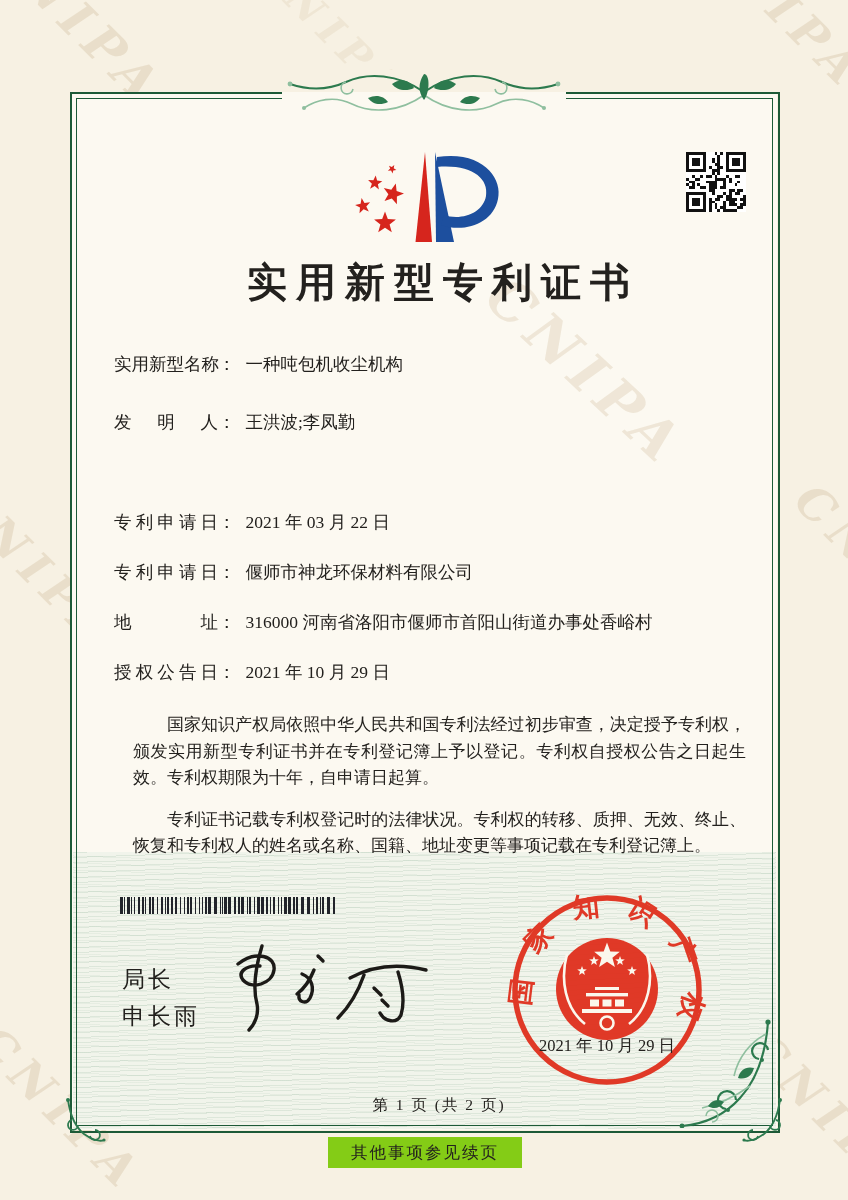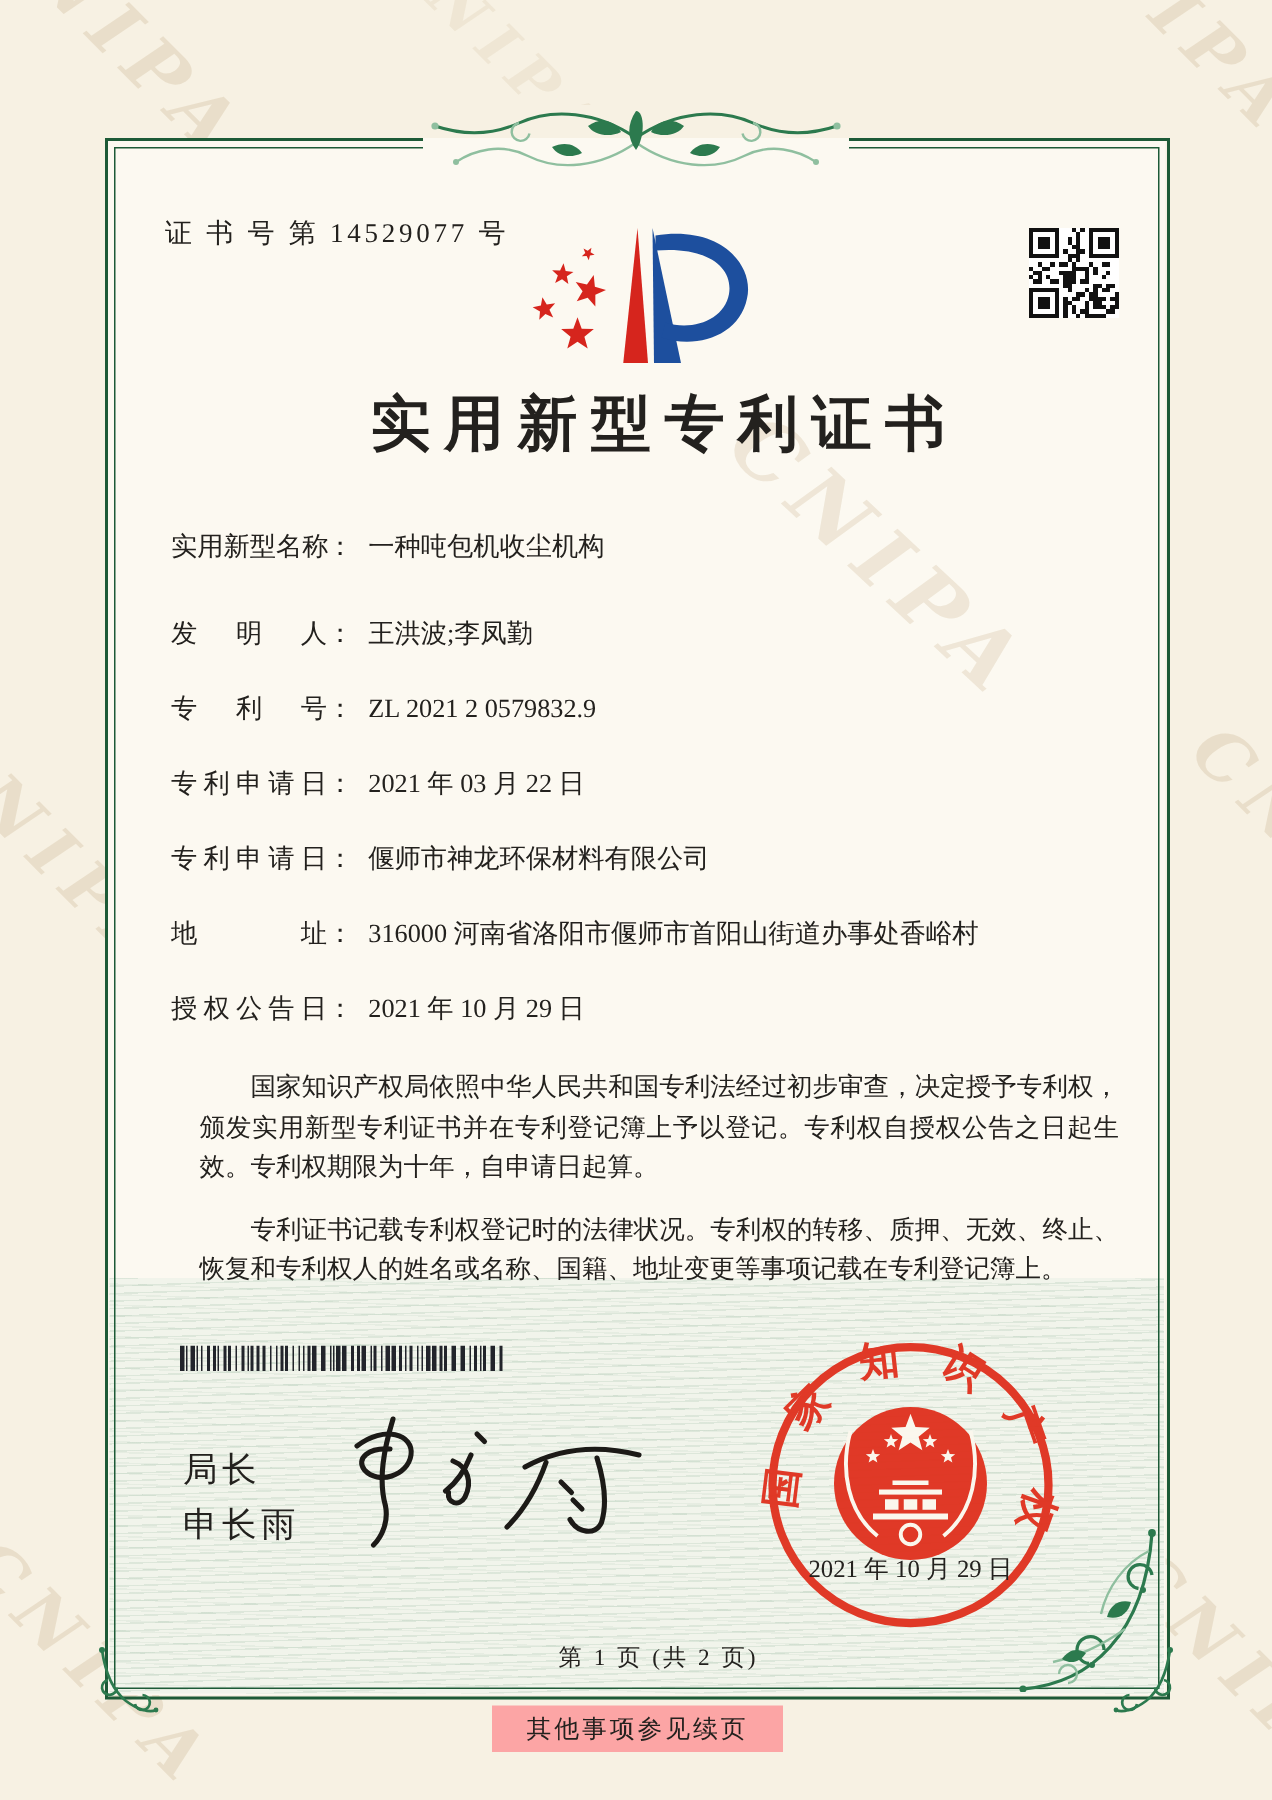--- a/index.html
+++ b/index.html
@@ -61,21 +61,21 @@
   .official-title{top:964px;} .official-name{top:1001px;}
   .signature{position:absolute;left:222px;top:940px;}
 
   .seal{position:absolute;left:507px;top:890px;opacity:0.95;}
   .seal-arc-text{font-size:27px;font-weight:bold;letter-spacing:24px;
                  font-family:"Liberation Serif",serif;fill:var(--sealred);}
   .seal-date{position:absolute;left:517px;top:1035px;width:180px;text-align:center;
              font-size:16.5px;white-space:nowrap;}
 
   .page-info{position:absolute;left:0;top:1095px;width:812px;text-align:center;font-size:15.5px;letter-spacing:2px;margin-left:33px;}
-  .bottom-note{position:absolute;left:328px;top:1137px;width:194px;height:31px;background:#fca5a5;
+  .bottom-note{position:absolute;left:328px;top:1137px;width:194px;height:31px;background:#84cc16;
                text-align:center;line-height:31px;font-size:16.5px;letter-spacing:2px;}
 </style>
 </head>
 <body>
 
 <div class="page">
 
   <span class="wm wm1">CNIPA</span>
   <span class="wm wm2">CNIPA</span>
   <span class="wm wm8">CNIPA</span>
@@ -155,21 +155,20 @@
       <path d="M4,4 C6,18 10,30 20,38 C28,44 36,46 40,44"></path>
       <path d="M8,24 a5,5 0 1 0 6,5"></path>
       <path d="M26,40 a5,5 0 1 0 5,-6"></path>
     </g>
     <g fill="#2c7a4e">
         <circle cx="4" cy="4" r="2"></circle>
         <circle cx="40" cy="44" r="1.6"></circle>
       </g>
   </svg>
 
-  <div class="cert-no">证 书 号 第 14529077 号</div>
 
   <svg class="logo" width="200" height="122" viewBox="0 0 200 122">
     <g id="logo-stars">
         <path d="M64.3,29.1L63.7,32.2L66.4,33.9L63.3,34.4L62.5,37.5L61.1,34.6L57.9,34.8L60.2,32.6L59.0,29.7L61.8,31.1Z" fill="#d6251d"></path>
         <path d="M45.7,39.5L47.1,44.6L52.3,45.3L47.9,48.2L48.9,53.4L44.7,50.1L40.1,52.7L41.9,47.7L38.1,44.1L43.4,44.3Z" fill="#d6251d"></path>
         <path d="M65.8,47.4L66.6,55.1L74.0,57.4L66.9,60.5L66.9,68.3L61.8,62.5L54.5,64.9L58.4,58.2L53.8,52.0L61.3,53.7Z" fill="#d6251d"></path>
         <path d="M31.6,62.1L34.5,67.0L40.1,66.2L36.3,70.5L38.8,75.6L33.6,73.3L29.5,77.2L30.0,71.6L25.1,68.9L30.6,67.7Z" fill="#d6251d"></path>
         <path d="M55.0,75.5L57.8,83.1L65.9,83.4L59.6,88.5L61.8,96.3L55.0,91.8L48.2,96.3L50.4,88.5L44.1,83.4L52.2,83.1Z" fill="#d6251d"></path>
       </g>
     <path d="M95,16 L85.5,106 L102,106 Z" fill="#d6251d"></path>
@@ -304,23 +303,20 @@
   </svg>
 
   <div class="title">实用新型专利证书</div>
 
   <div class="field-row fr1">
     <span class="flabel">实用新型名称</span><span class="fcolon">：</span><span>一种吨包机收尘机构</span>
   </div>
   <div class="field-row fr2">
     <span class="flabel">发明人</span><span class="fcolon">：</span><span>王洪波;李凤勤</span>
   </div>
-  <div class="field-row fr3">
-    <span class="flabel">专利号</span><span class="fcolon">：</span><span>ZL 2021 2 0579832.9</span>
-  </div>
   <div class="field-row fr4">
     <span class="flabel">专利申请日</span><span class="fcolon">：</span><span>2021 年 03 月 22 日</span>
   </div>
   <div class="field-row fr5">
     <span class="flabel">专利申请日</span><span class="fcolon">：</span><span>偃师市神龙环保材料有限公司</span>
   </div>
   <div class="field-row fr6">
     <span class="flabel">地址</span><span class="fcolon">：</span><span>316000 河南省洛阳市偃师市首阳山街道办事处香峪村</span>
   </div>
   <div class="field-row fr7">

